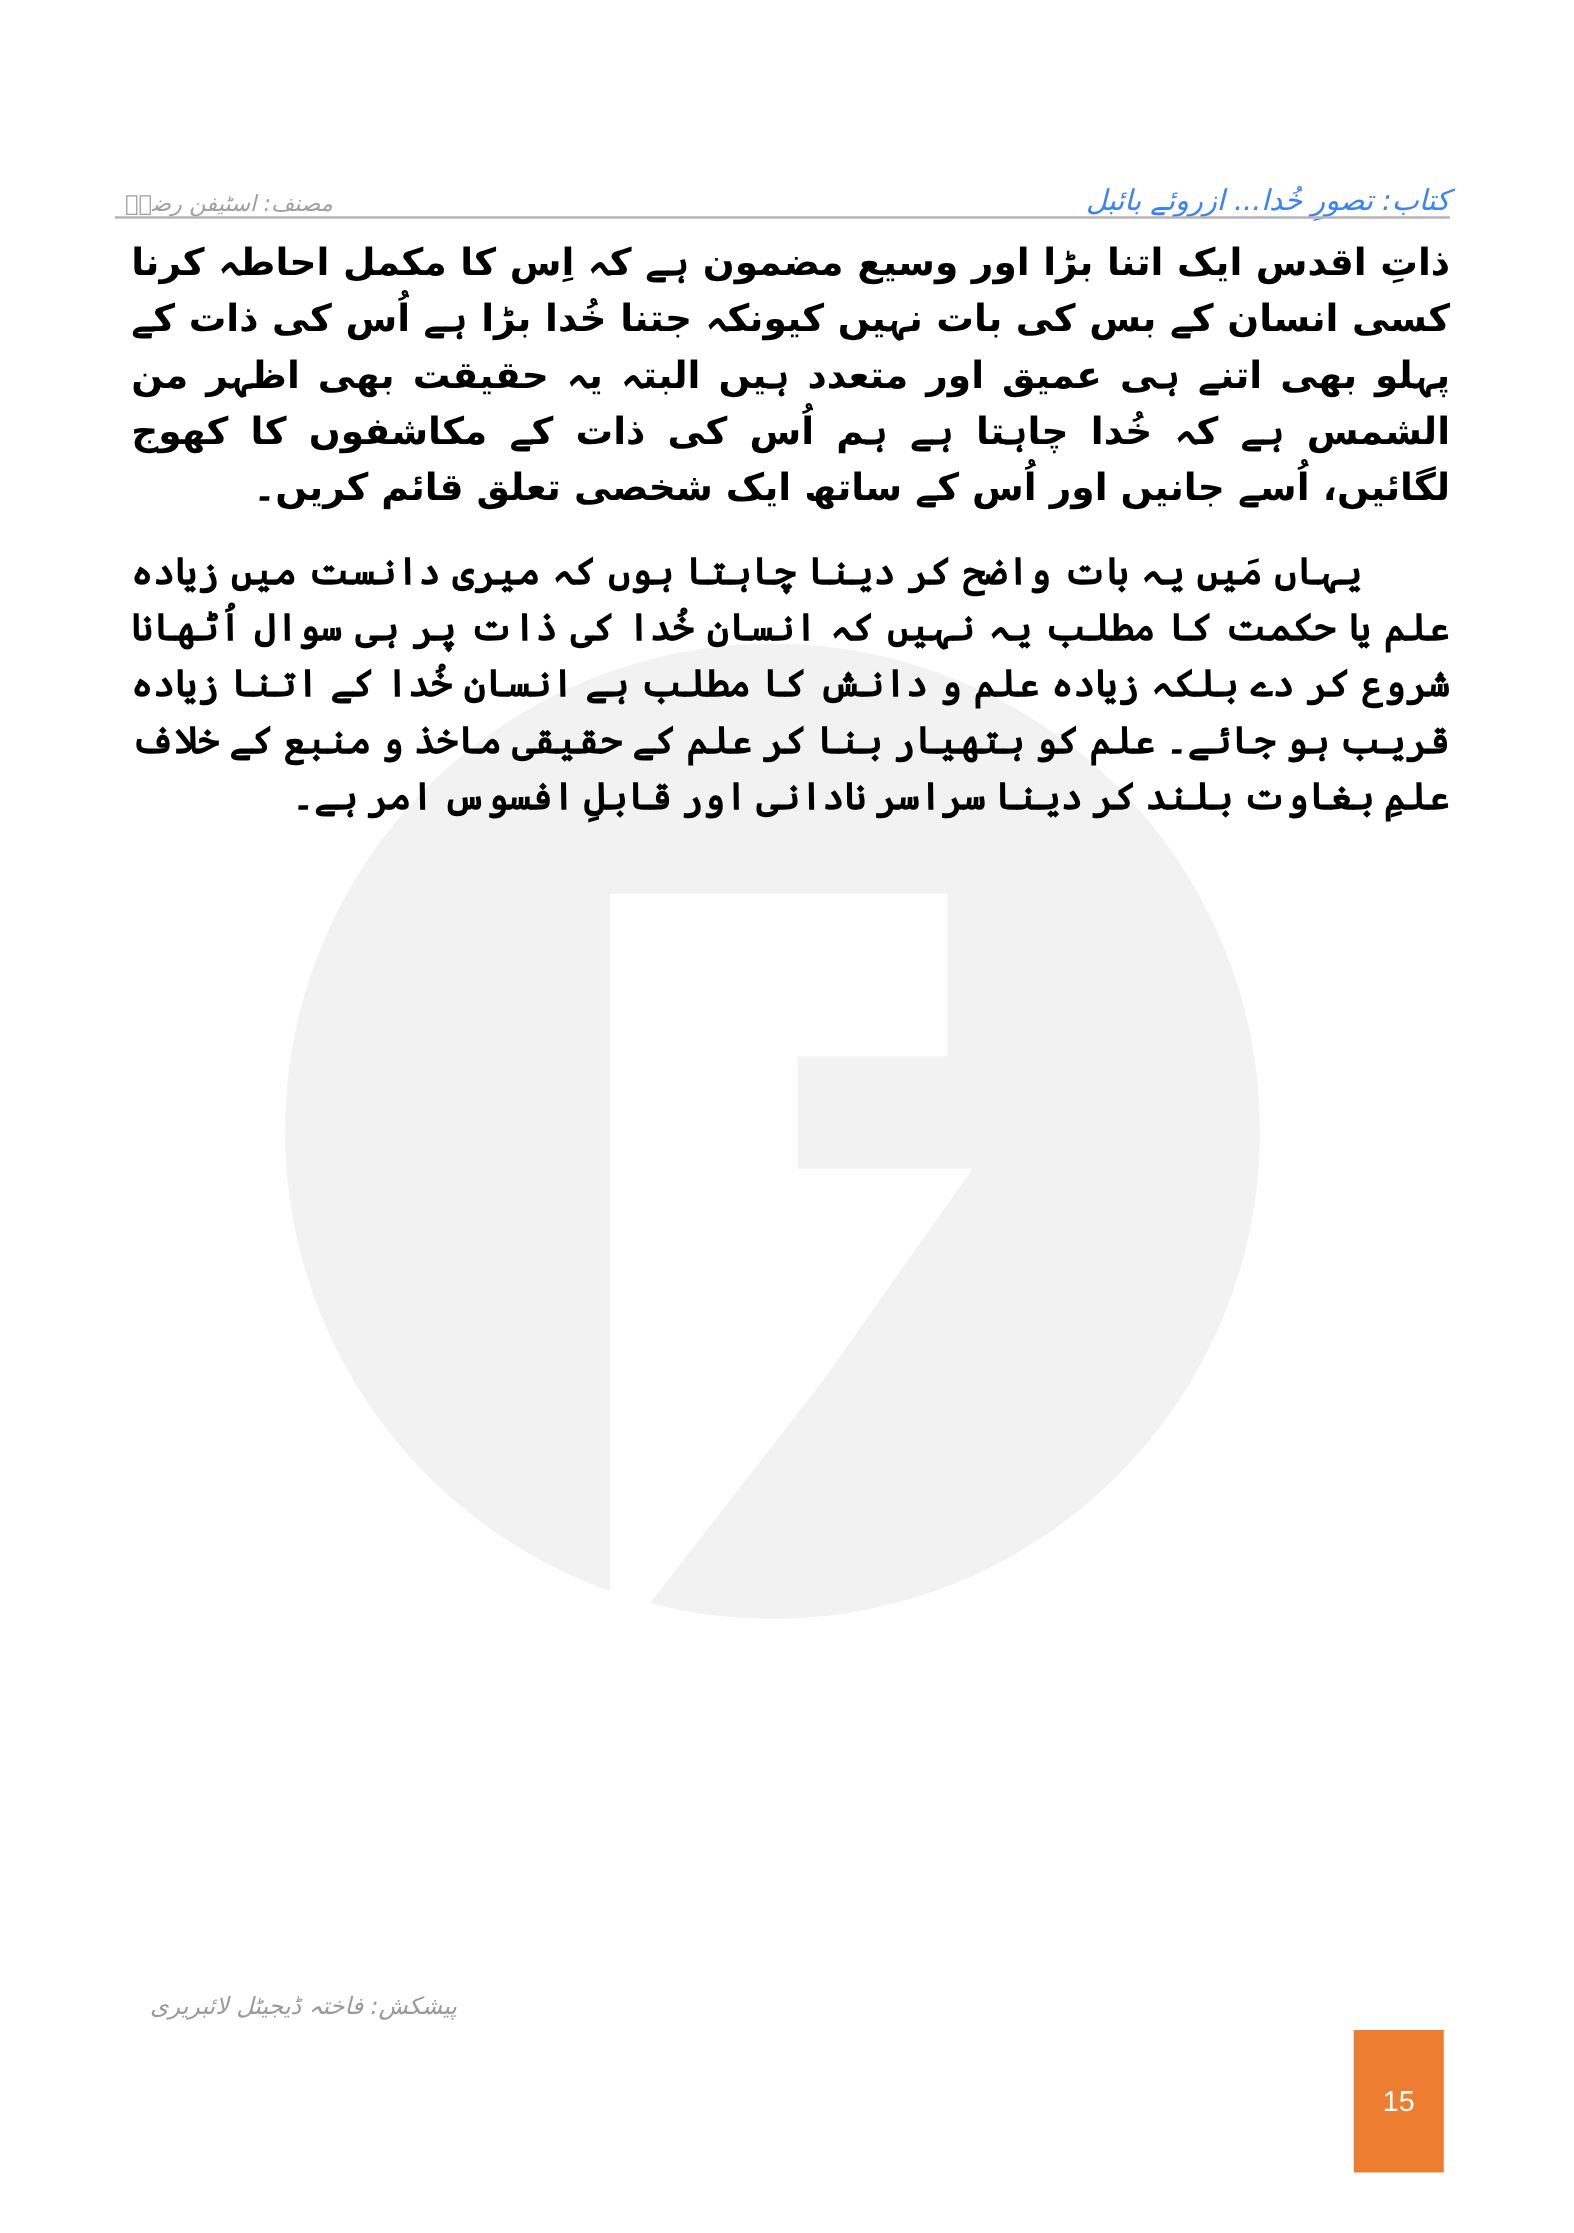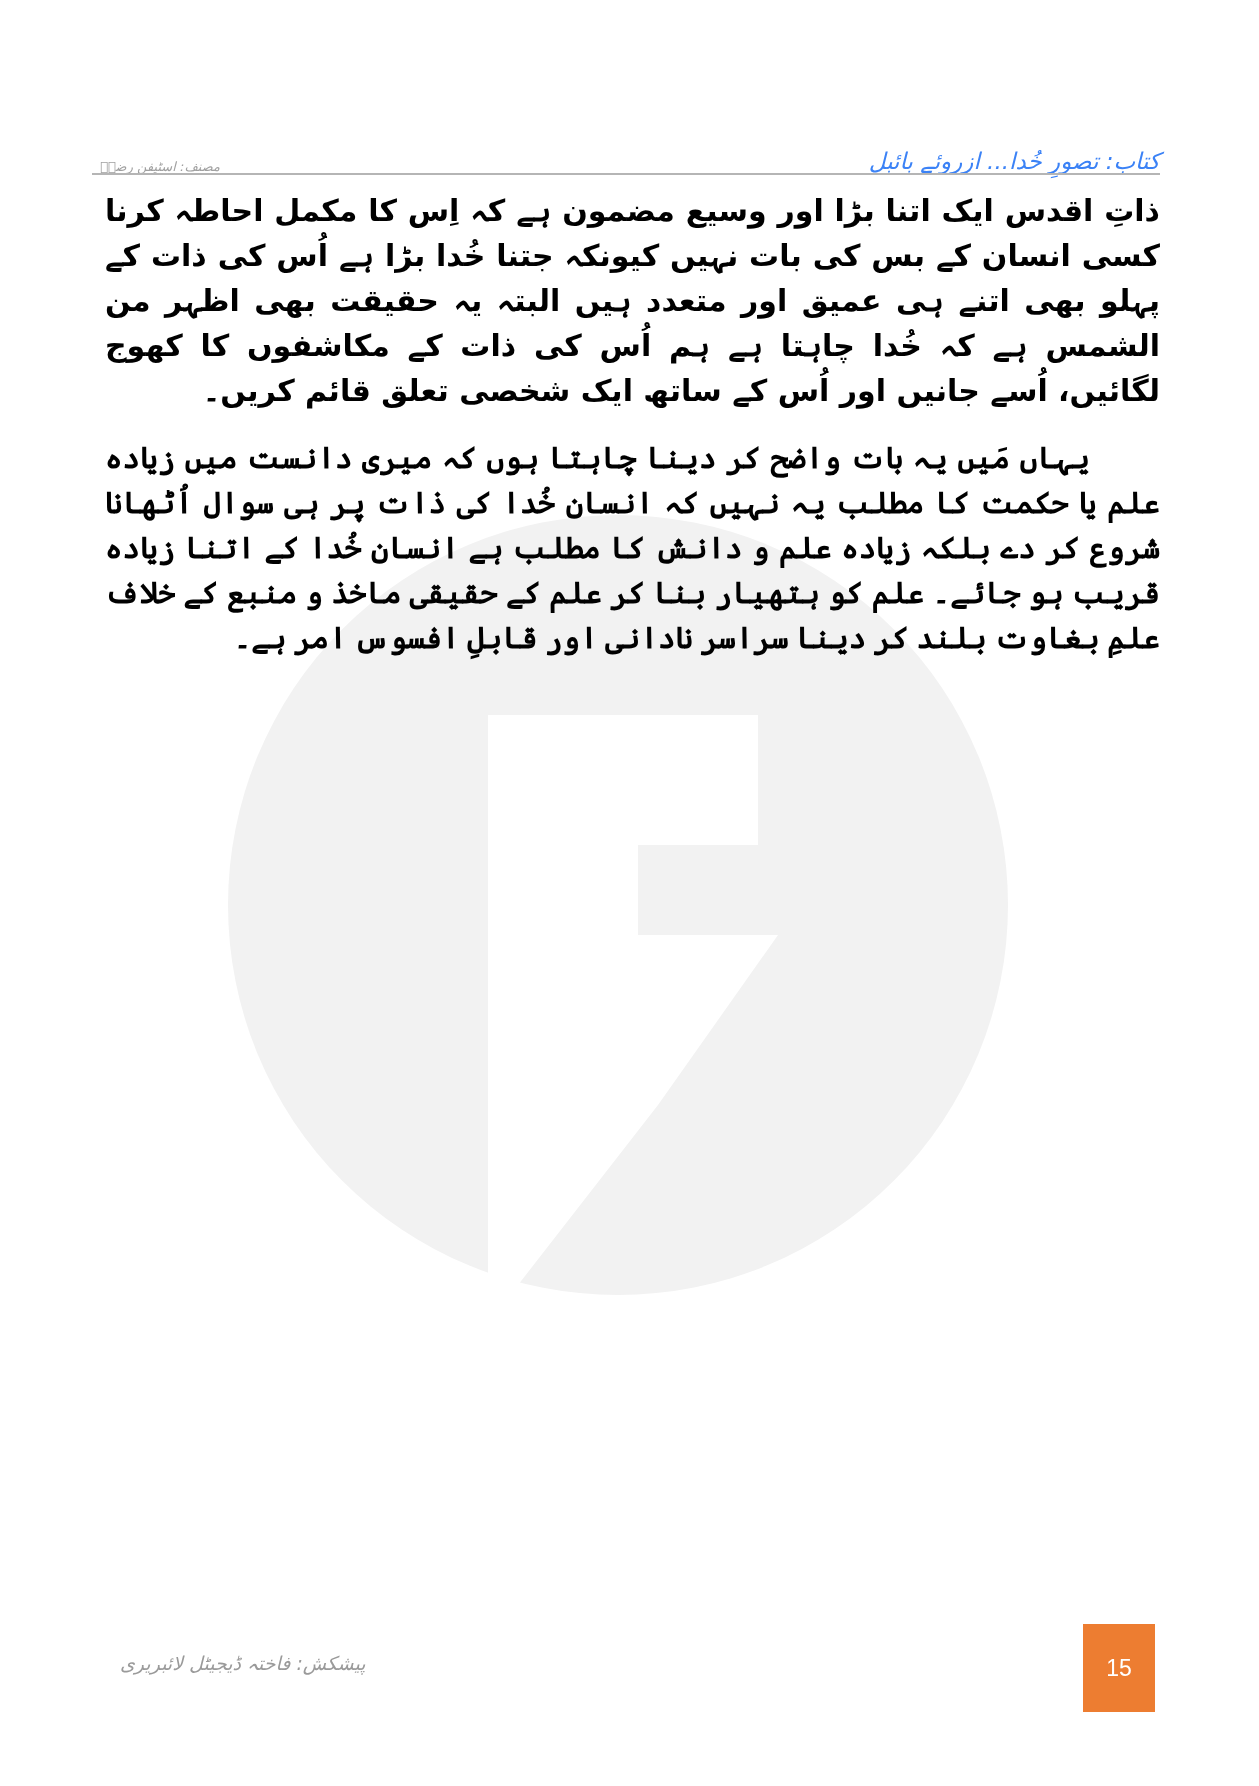--- a/index.html
+++ b/index.html
@@ -10,44 +10,44 @@
       position: absolute; left: 218px; top: 505px; width: 800px; height: 800px;
       pointer-events: none; z-index: 0;
     }
 
     .header {
       position: absolute; left: 100px; top: 118px; width: 1060px; height: 56px;
       direction: rtl; display: flex; justify-content: space-between; align-items: flex-end;
       z-index: 1;
     }
     .header-title { font-size: 23px; color: #3b82f6; font-style: italic; }
-    .header-author { font-size: 13px; color: #a0a0a0; font-style: italic; }
+    .header-author { font-size: 18px; color: #a0a0a0; font-style: italic; }
     .header-rule {
       position: absolute; left: 92px; top: 173px; width: 1068px; height: 2px;
       background: #b5b5b5; z-index: 1;
     }
 
     .content {
       position: absolute; left: 105px; top: 188px; width: 1055px;
       direction: rtl; z-index: 1;
     }
     .para {
       font-size: 30px; line-height: 45px; text-align: justify;
       text-align-last: right; font-weight: bold;
       font-family: "DejaVu Sans", sans-serif;
     }
     .para.indent { text-indent: 70px; }
     .para + .para { margin-top: 22px; font-family: Liberation Serif, serif; }
 
     .footer-credit {
-      position: absolute; left: 120px; top: 1652px; direction: rtl;
+      position: absolute; left: 120px; top: 1593px; direction: rtl;
       font-size: 19px; color: #9a9a9a; font-style: italic; z-index: 1;
     }
     .page-number {
-      position: absolute; left: 1083px; top: 1624px; width: 72px; height: 88px;
+      position: absolute; left: 1083px; top: 1624px; width: 72px; height: 114px;
       background: #ed7d31; color: #ffffff; display: flex; align-items: center;
       justify-content: center; font-size: 23px;
       font-family: "Liberation Sans", sans-serif; z-index: 1;
     }
   </style>
 </head>
 <body>
 
 <svg class="watermark" viewBox="0 0 800 800">
   <circle cx="400" cy="400" r="390" fill="#f2f2f2"></circle>

